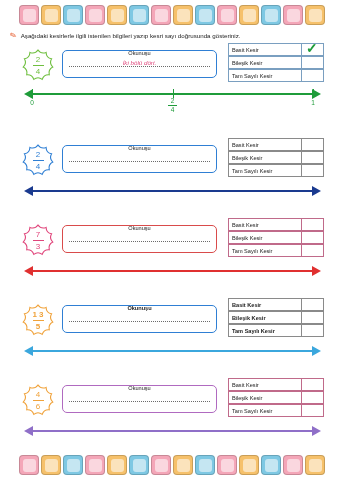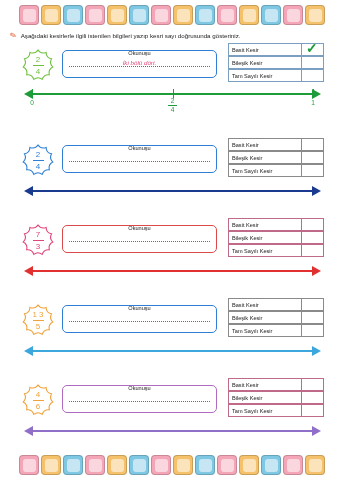--- a/index.html
+++ b/index.html
@@ -306,21 +306,21 @@
           <div class="optlabel" style="border-color: rgb(192, 106, 138);">Tam Sayılı Kesir</div>
           <div class="optbox" style="border-color: rgb(192, 106, 138);"></div>
         </div>
       </div>
       <div class="numline" style="top: 48px;">
         <div class="nl-arrow" style="left:32px;width:281px;background:#e03030"></div>
         <div class="arrowhead" style="left:24px;border-top:5px solid transparent;border-bottom:5px solid transparent;border-right:9px solid #e03030"></div>
         <div class="arrowhead" style="left:312px;border-top:5px solid transparent;border-bottom:5px solid transparent;border-left:9px solid #e03030"></div>
       </div>
     </div>
-    <div class="block" style="top: 295px; height: 90px;">
+    <div class="block" style="top: 295px; height: 90px; font-weight: bold;">
       <div class="flower" style="top: 6px;">
         <svg width="40" height="38" viewBox="0 0 40 38">
           <path d="M20.0,4.0 Q23.1,8.4 28.1,6.4 Q28.3,11.8 33.6,12.8 Q30.9,17.4 34.8,21.1 Q30.0,23.6 31.3,28.8 Q25.9,28.3 24.2,33.4 Q20.0,30.0 15.8,33.4 Q14.1,28.3 8.7,28.8 Q10.0,23.6 5.2,21.1 Q9.1,17.4 6.4,12.8 Q11.7,11.8 11.9,6.4 Q16.9,8.4 20.0,4.0 Z" fill="#ffffff" stroke="#f0a23a" stroke-width="1.1"></path>
         </svg>
         <div class="frac" style="color: rgb(240, 162, 58);">
           <span class="num">1 3</span>
           <span class="bar" style="background:#f0a23a"></span>
           <span class="den">5</span>
         </div>
       </div>

